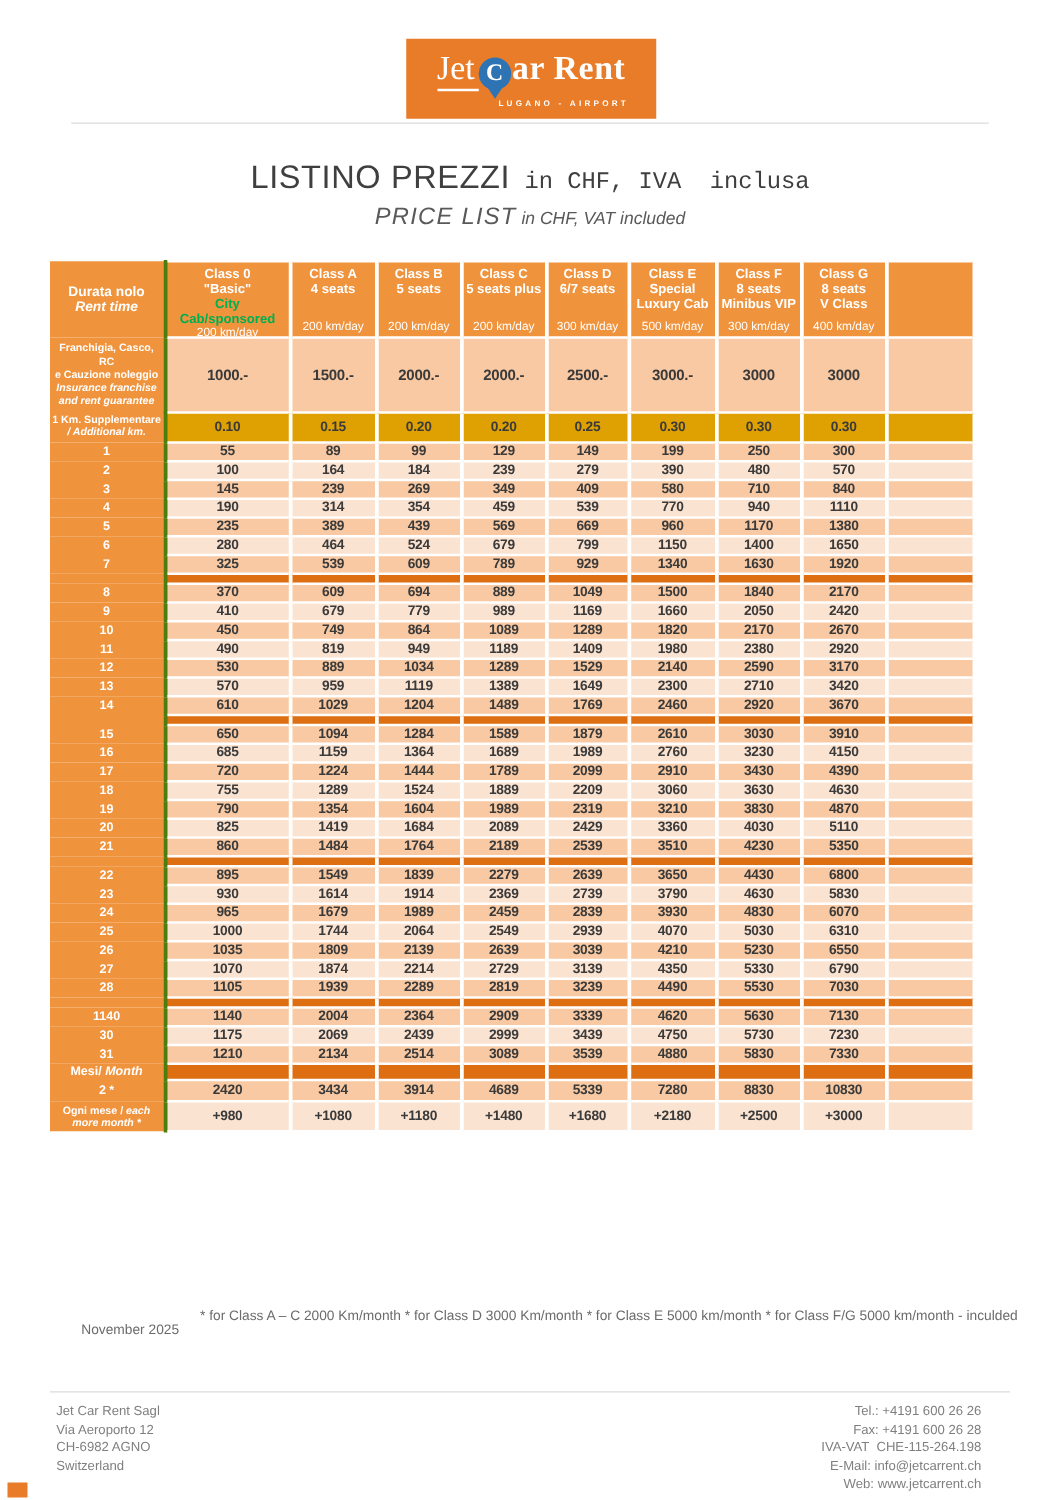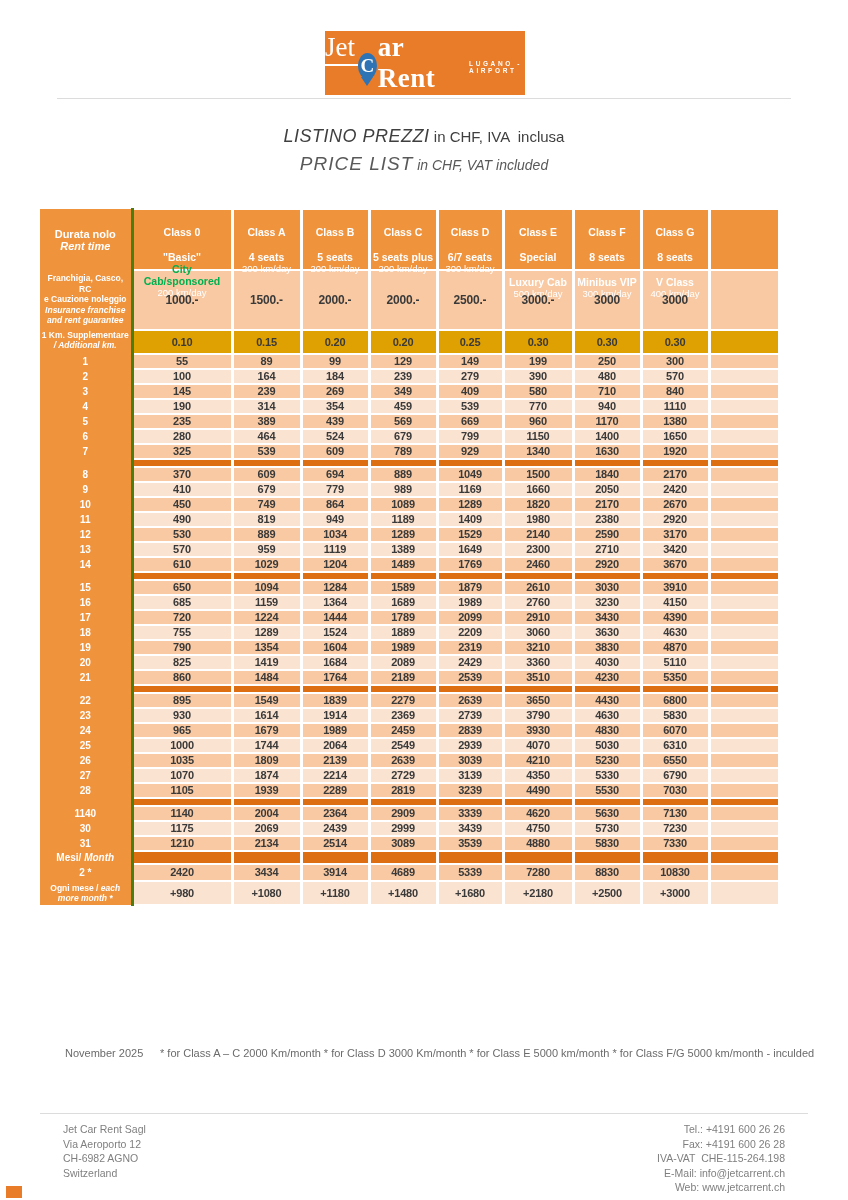--- a/index.html
+++ b/index.html
@@ -1,44 +1,44 @@
 <!DOCTYPE html>
 <html><head>
 <meta charset="utf-8">
 <style>
   * { margin:0; padding:0; box-sizing:border-box; }
   body { background:#fff; font-family:"Liberation Sans", sans-serif; }
   .page { position:relative; width:848px; height:1200px; background:#fff; overflow:hidden; }
 
   
   .hdr-line { position:absolute; left:57px; width:734px; top:98px; height:1px; background:#dcdcdc; }
-  .logo { position:absolute; left:325px; top:31px; width:200px; height:64px; background:var(--brand); display:flex; flex-direction:row; align-items:center; justify-content:center; }
+  .logo { position:absolute; left:325px; top:31px; width:200px; height:64px; background:var(--brand); display:flex; flex-direction:column; align-items:center; justify-content:center; }
   .logo-row { display:flex; align-items:baseline; color:#fff; font-family:"Liberation Serif", serif; }
   .logo-jet { font-size:27px; border-bottom:2px solid #fff; padding:0 3px 1px 0; }
   .logo-pin { position:relative; width:26px; height:26px; background:var(--pin); border-radius:50%; display:flex; align-items:center; justify-content:center; color:#fff; font-weight:700; font-size:19px; align-self:center; transform:translateY(3px); }
   .logo-pin::after { content:""; position:absolute; left:50%; bottom:-7px; transform:translateX(-50%); border-left:6px solid transparent; border-right:6px solid transparent; border-top:9px solid var(--pin); }
   .logo-rent { font-size:27px; font-weight:700; letter-spacing:.5px; margin-left:1px; }
   .logo-tag { color:#fff; font-size:6.5px; letter-spacing:2.6px; margin-top:7px; transform:translateX(26px); font-weight:700; }
 
   
   .title-block { position:absolute; top:126px; left:0; width:100%; text-align:center; color:#3f3f3f; }
-  .t1 { font-size:18px; letter-spacing:.5px; white-space:pre-wrap;font-style:italic; }
-  .t1s { font-size:15px; white-space:pre-wrap; }
+  .t1 { font-size:26px; letter-spacing:.5px; white-space:pre-wrap; }
+  .t1s { font-size:19px; white-space:pre-wrap;font-family:Liberation Mono, monospace; }
   .t2 { font-style:italic; color:#595959; margin-top:6px; }
   .t2 .big { font-size:19px; letter-spacing:1px; white-space:pre-wrap; }
   .t2 .small { font-size:14px; white-space:pre-wrap; }
 
   
   table.price { position:absolute; left:40px; top:208px; border-collapse:collapse; table-layout:fixed; }
   td { vertical-align:middle; text-align:center; }
   td.label-col { background:var(--head); border:none; border-right:3px solid #4d7c0f; color:#fff; }
   td.cell, td.head-cell { border:2px solid #fff; border-left-width:3px; border-right-width:3px; }
   td.head-cell { background:var(--head); height:58px; color:#fff; vertical-align:top; padding-top:3px; }
   .head-inner { display:flex; flex-direction:column; height:56px; }
-  .head-line { font-size:10.5px; font-weight:700; line-height:12px;margin-top:13px; }
+  .head-line { font-size:10.5px; font-weight:700; line-height:12px; }
   .head-hl { font-size:10.5px; font-weight:700; line-height:12px; color:var(--green); }
   .head-km { font-size:9.5px; font-weight:400; margin-top:auto; padding-bottom:2px; }
   td.corner { height:58px; }
   .corner-it { font-size:11px; font-weight:700; }
   .corner-en { font-size:11px; font-weight:700; font-style:italic; }
   td.franchise-label { font-size:8.5px; line-height:10.5px; font-weight:700; padding:3px 1px; }
   .fl-en { font-style:italic; }
   .fl-gap { height:4px; }
   td.cell { color:#3a3a3a; font-weight:700; font-size:11px; letter-spacing:-0.2px; }
   td.franchise { background:var(--dark); height:44px; font-size:12px; }
@@ -49,26 +49,26 @@
   td.mesi { height:13px; }
   td.rowlab { font-size:10px; font-weight:700; height:15px; }
   td.mesi-lab { font-size:10px; font-weight:700; }
   td.mesi-lab .en, td.ogni-lab .en { font-style:italic; }
   td.ogni-lab { font-size:8.5px; font-weight:700; line-height:10px; padding:2px; }
   td.tall { height:17px; }
   td.taller { height:24px; }
 
   
   .footnote { position:absolute; left:65px; top:1047px; width:760px; font-size:11px; color:#6b6b6b; display:flex; }
-  .footnote .date { width:95px; flex:none; }
+  .footnote .date { width:95px; flex:none;margin-top:11px; }
   .footnote .note { white-space:pre-wrap; }
 
   
   .ftr-line { position:absolute; left:40px; width:768px; top:1113px; height:1px; background:#dcdcdc; }
-  .ftr-left { position:absolute; left:63px; top:1122px; font-size:10.5px; color:#7f7f7f; line-height:14.5px; }
+  .ftr-left { position:absolute; left:45px; top:1122px; font-size:10.5px; color:#7f7f7f; line-height:14.5px; }
   .ftr-right { position:absolute; right:63px; top:1122px; font-size:10.5px; color:#7f7f7f; line-height:14.5px; text-align:right; white-space:pre-wrap; }
   .corner-mark { position:absolute; left:6px; top:1186px; width:16px; height:12px; background:var(--brand); }
 </style>
 </head>
 <body>
 
 <div class="page" style="--brand: #E97C28; --head: #F0933D; --band: #DD6E12; --dark: #F8C9A2; --light: #FBE3D1; --gold: #DFA001; --green: #00B050; --pin: #2E74B5;">
 
   <div class="logo">
     <div class="logo-row">

